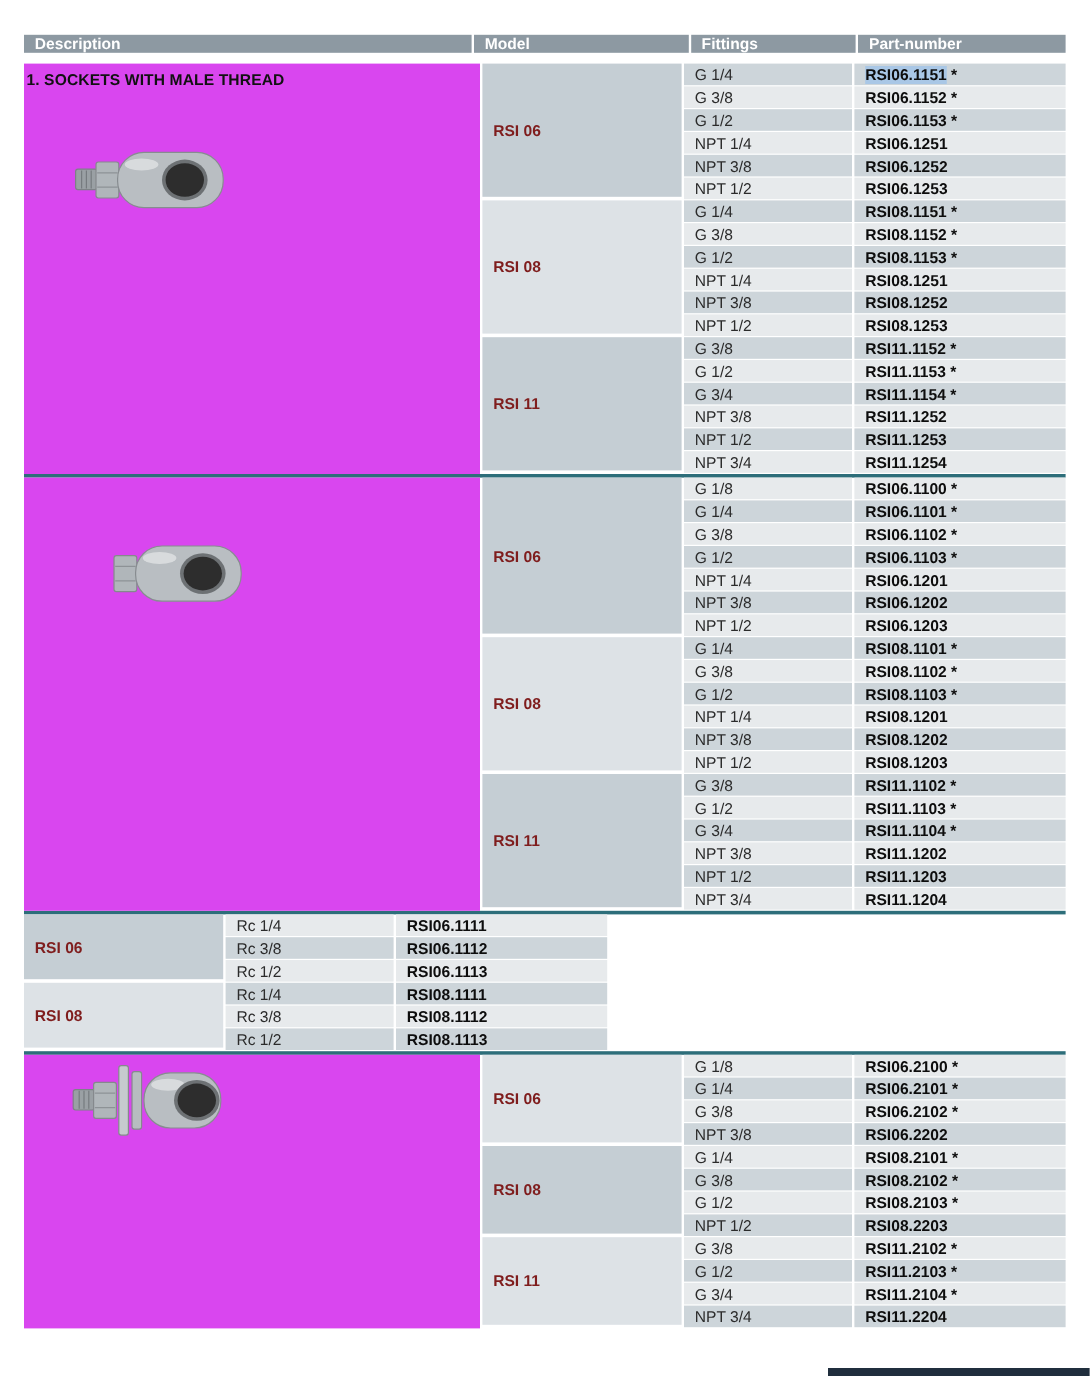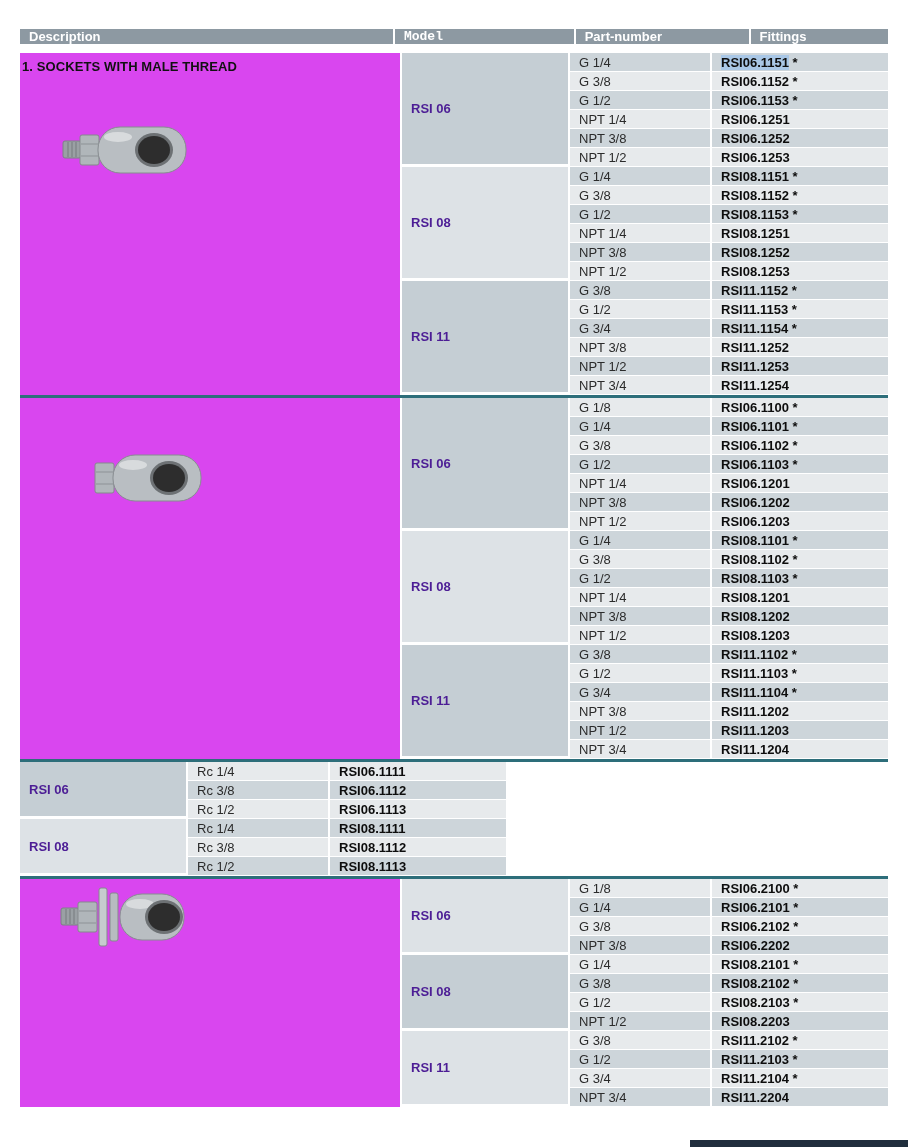--- a/index.html
+++ b/index.html
@@ -12,41 +12,41 @@
 
   
   .tbl-header{display:flex;height:30px;align-items:center;}
   .hcell{
     background:#8d99a2;color:#ffffff;font-weight:bold;font-size:13px;
     display:flex;align-items:center;padding-left:9px;box-sizing:border-box;
     margin-right:2px;
   }
   .hcell:last-child{margin-right:0;}
   .h-desc{width:380px;}
-  .h-model{width:182px;font-family:Liberation Mono, monospace;}
+  .h-model{width:182px;}
   .h-fit{width:140px;}
   .h-part{width:176px;}
 
   
   #sections{margin-top:2px;}
   .section{display:flex;}
   .section.divided{border-top:3px solid #2d6e7a;}
 
   .cell-desc{width:380px;box-sizing:border-box;background:#d946ef;margin-right:2px;position:relative;}
   .sec-title{font-size:13px;font-weight:bold;color:#111111;padding:6px 0 0 2px;letter-spacing:.1px;}
   .product-img{position:relative;}
   .img-0{margin:38px 0 0 40px;}
   .img-1{margin:42px 0 0 55px;}
   .img-2{margin:6px 0 0 55px;}
   .img-3{margin:0 0 0 38px;}
 
   .col-model{width:166px;box-sizing:border-box;margin-right:2px;display:flex;flex-direction:column;}
   .model-block{
     display:flex;align-items:center;padding-left:9px;box-sizing:border-box;
-    font-size:13px;font-weight:bold;color:#4c1d95;margin-bottom:3px;
+    font-size:13px;font-weight:bold;color:#7f1d1d;margin-bottom:3px;
   }
   .model-block:last-child{margin-bottom:0;}
   .model-dark{background:#c5ced4;}
   .model-light{background:#dde2e6;}
 
   .col-rows{display:flex;flex-direction:column;width:318px;}
   .trow{display:flex;height:19px;}
   .cell{height:18px;box-sizing:border-box;font-size:13px;display:flex;align-items:center;
         padding-left:9px;}
   .cell-fit{width:140px;margin-right:2px;color:#2b2b2b;}
@@ -63,22 +63,22 @@
   .bottom-bar{position:absolute;right:0;bottom:0;width:218px;height:7px;background:#202e3d;}
 </style>
 </head>
 <body>
 
 <div class="page">
   <div>
     <div class="tbl-header">
       <div class="hcell h-desc">Description</div>
       <div class="hcell h-model">Model</div>
+      <div class="hcell h-fit">Fittings</div>
       <div class="hcell h-part">Part-number</div>
-      <div class="hcell h-fit">Fittings</div>
     </div>
     <div id="sections">
         <div class="section">
           <div class="cell-desc">
             <div class="sec-title">1. SOCKETS WITH MALE THREAD</div>
             <div class="product-img img-0"><svg width="130" height="76" viewBox="0 0 130 76" xmlns="http://www.w3.org/2000/svg">
                 <rect x="3" y="29" width="18" height="17" rx="2" fill="#9aa0a4" stroke="#7d8286" stroke-width="1"></rect>
                 <line x1="8" y1="30" x2="8" y2="45" stroke="#767b7f"></line>
                 <line x1="12" y1="30" x2="12" y2="45" stroke="#767b7f"></line>
                 <line x1="16" y1="30" x2="16" y2="45" stroke="#767b7f"></line>

